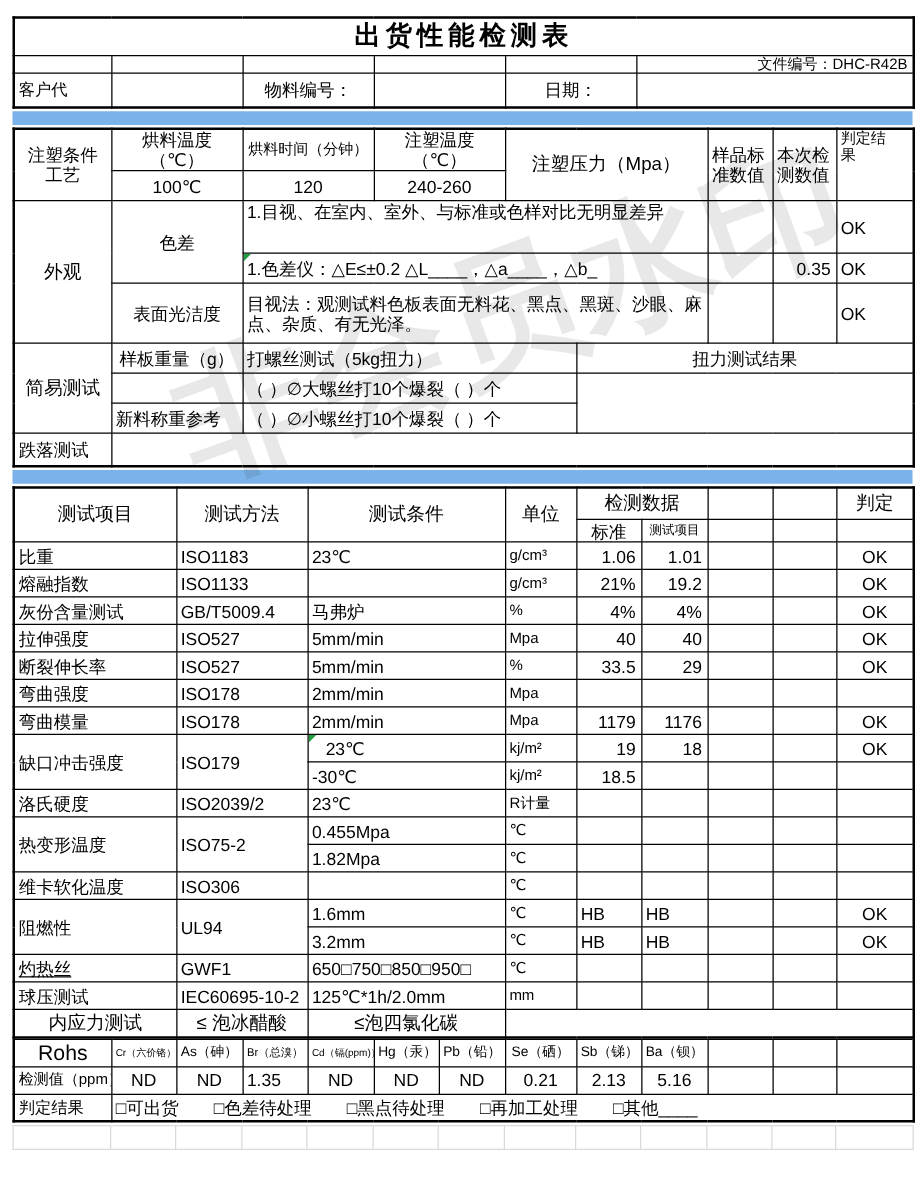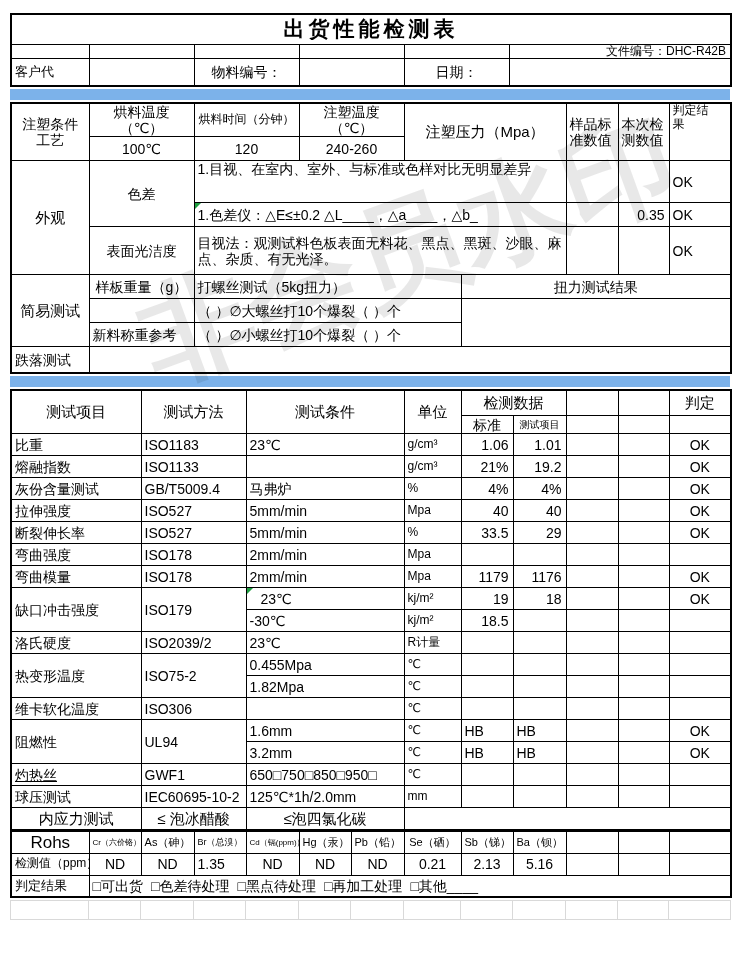--- a/index.html
+++ b/index.html
@@ -18,21 +18,21 @@
   .title-cell{font-size:21px;font-weight:bold;letter-spacing:4px;text-align:center;border-bottom:1px solid #000;}
   .bluebar{height:11px;margin:2px 0;width:720px;}
   .vtop{vertical-align:top}
   .note::before{content:"";position:absolute;left:0;top:0;width:0;height:0;
     border-top:6px solid #1e9e40;border-right:6px solid transparent;}
   .ghost{border:none;margin-top:2px;}
   .ghost td{border:1px solid #d9d9d9;height:18px;}
   .watermark{position:absolute;left:145px;top:290px;font-size:112px;line-height:1;
     color:rgba(0,0,0,0.09);transform:rotate(-20deg);transform-origin:0 50%;
     pointer-events:none;z-index:5;white-space:nowrap;font-weight:bold;}
-  .opts{display:flex;gap:8px;align-items:center;text-align:right;}
+  .opts{display:flex;gap:28px;align-items:center;text-align:right;}
   .u{text-decoration:underline;}
 </style>
 </head>
 <body>
 
 <div class="sheet">
 
   <table>
     <colgroup>
         <col style="width:78px">

